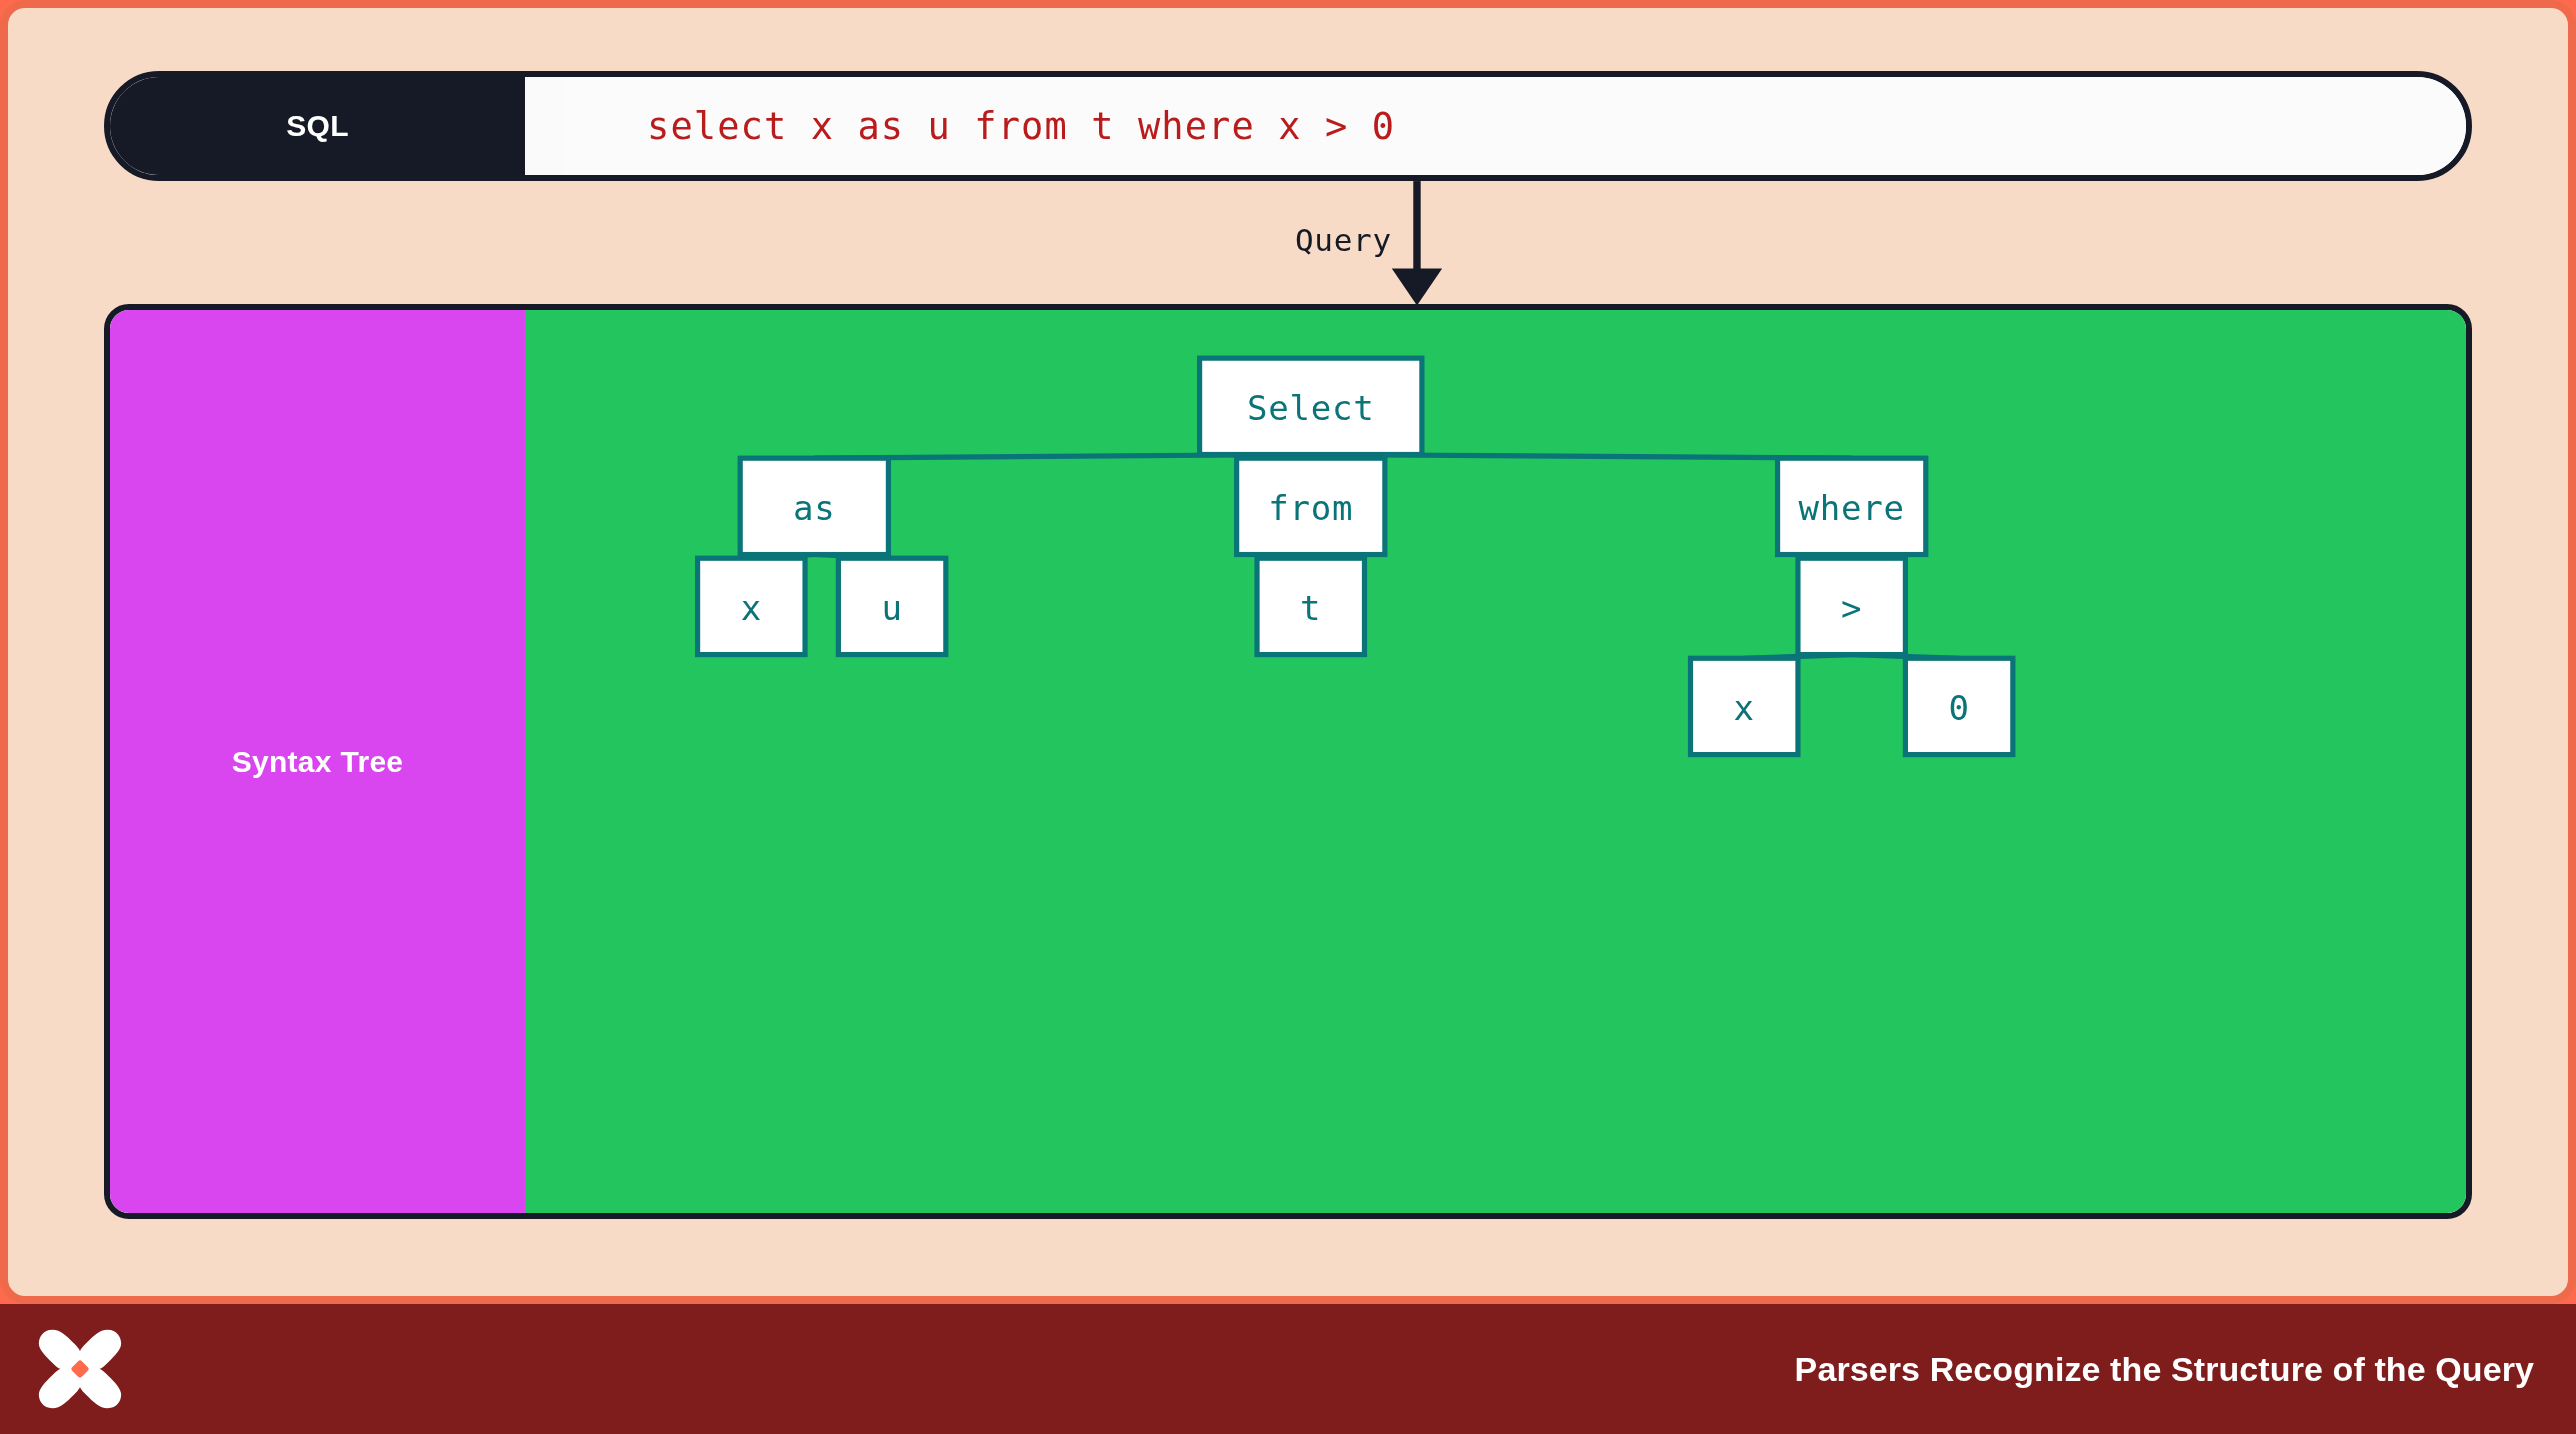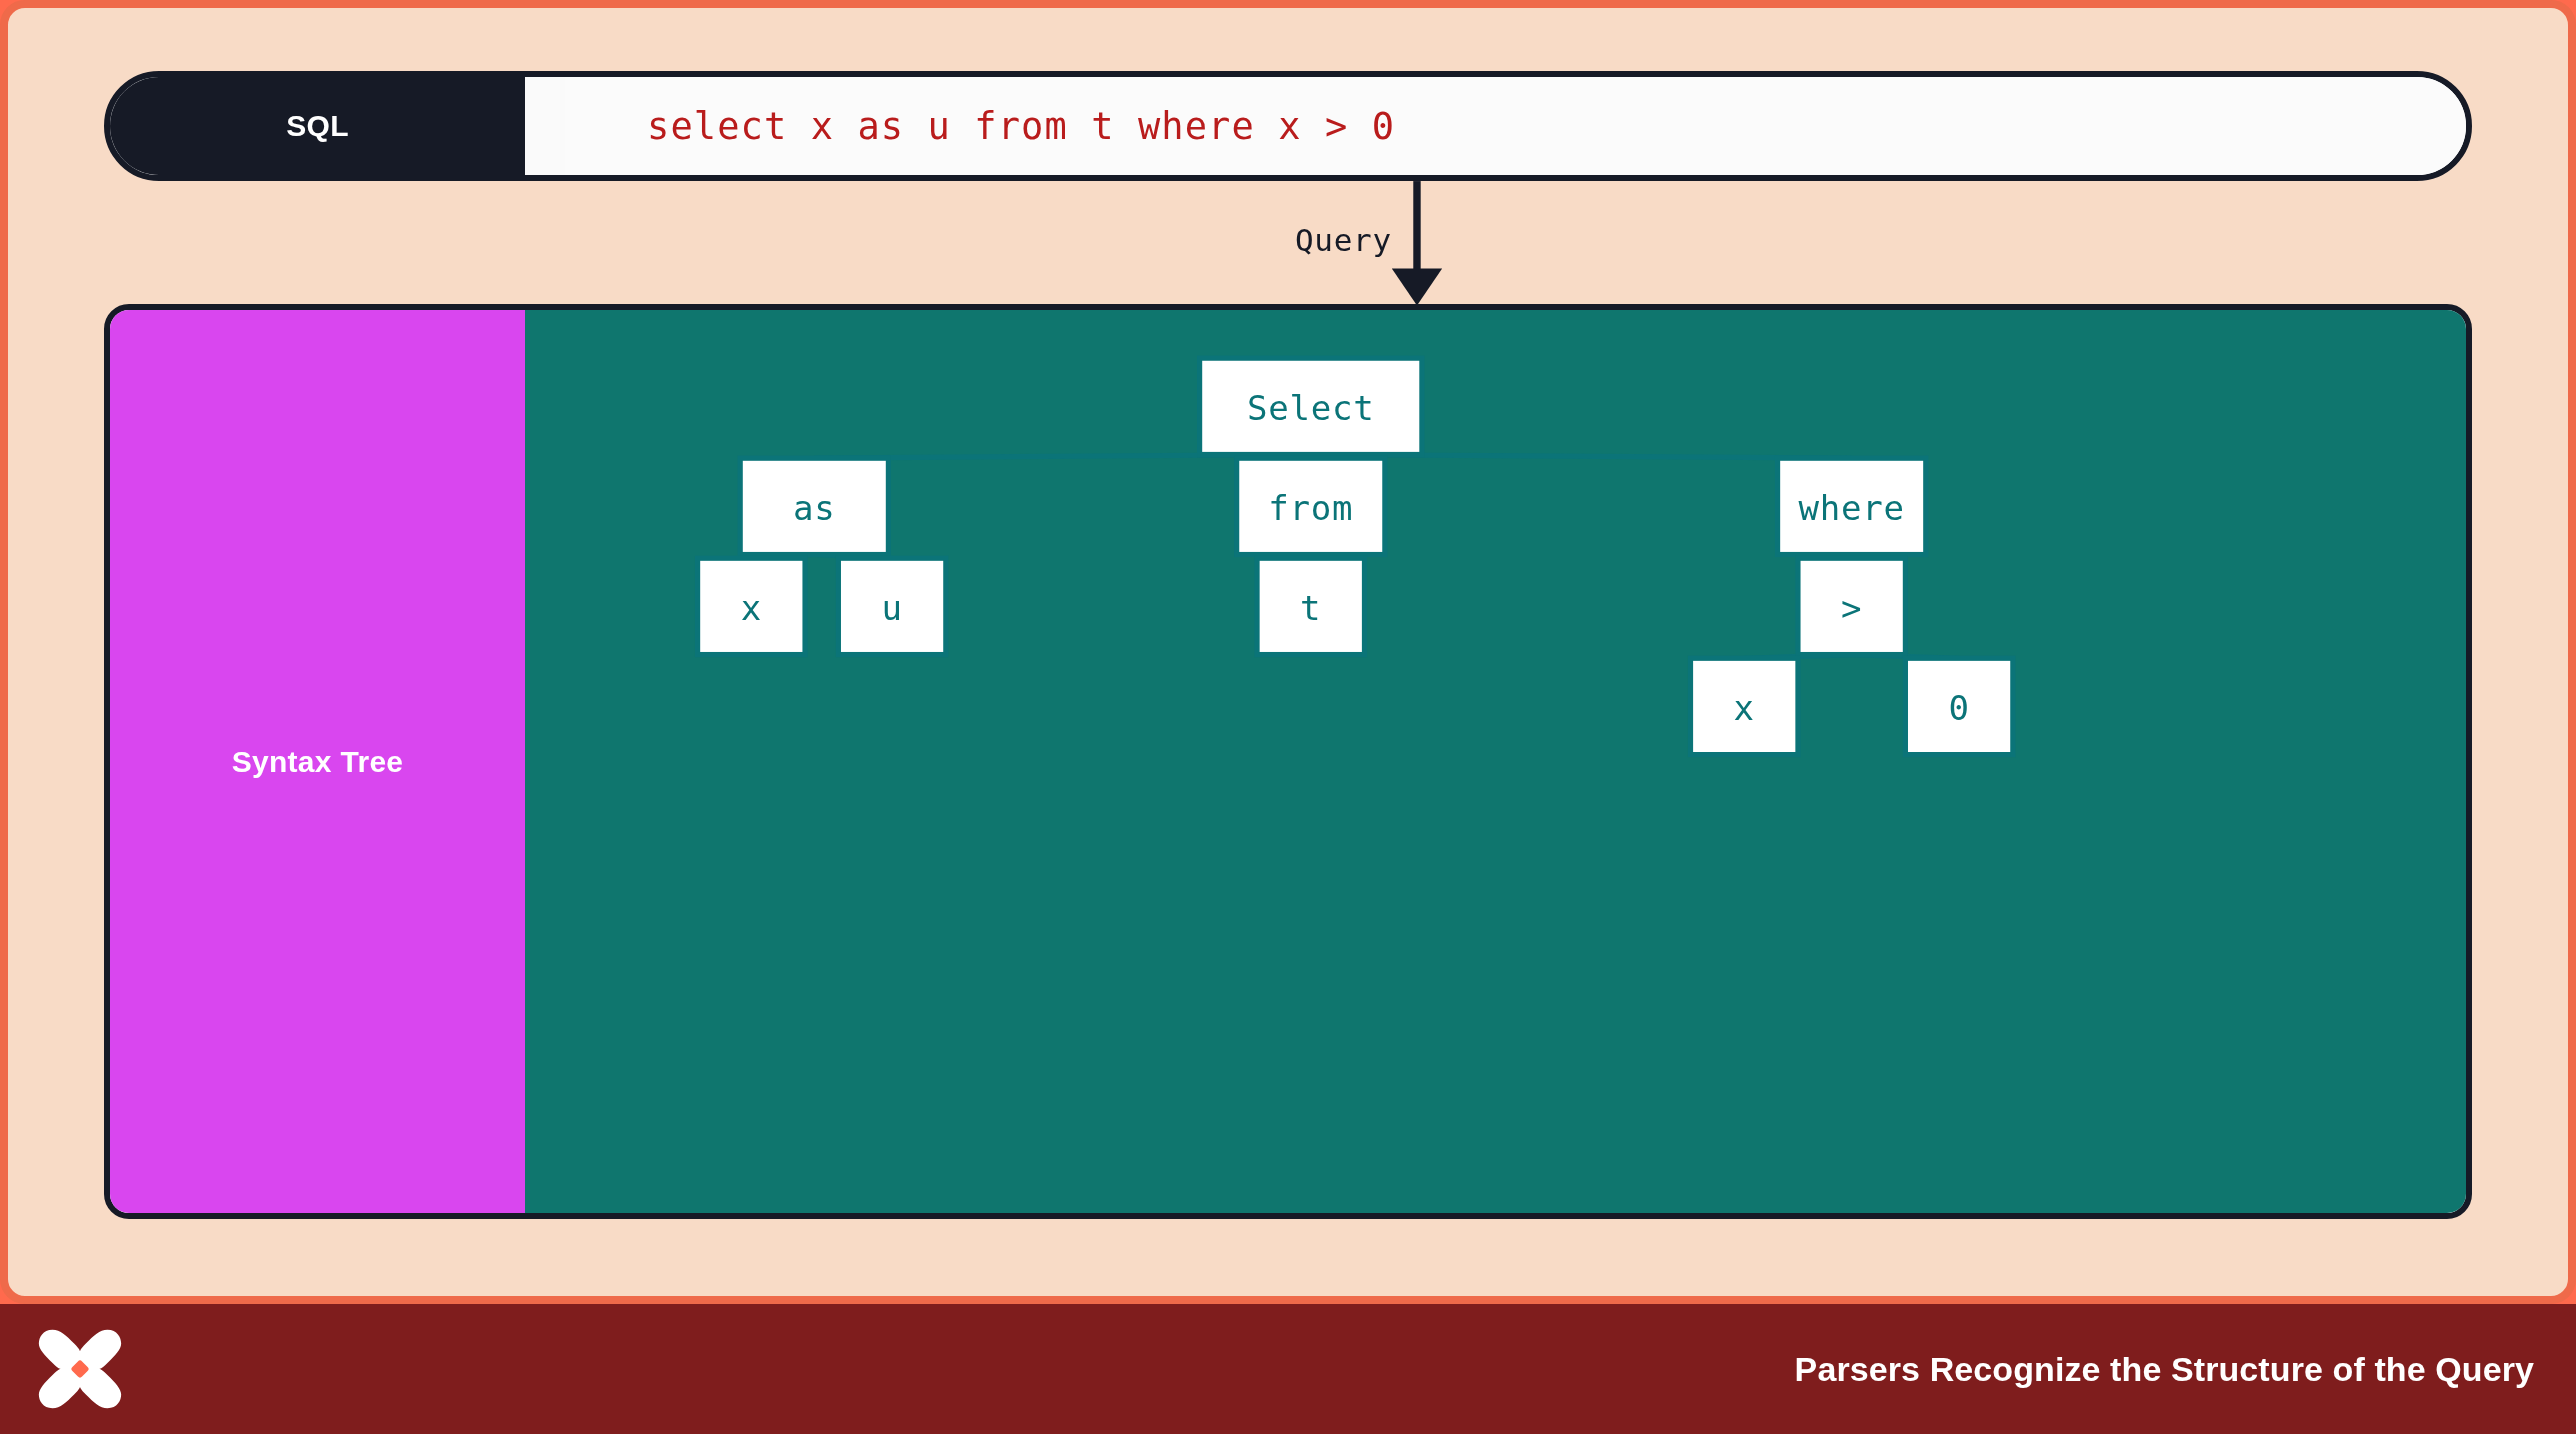--- a/index.html
+++ b/index.html
@@ -114,21 +114,21 @@
     display: flex;
     align-items: center;
     justify-content: center;
     font-size: 30px;
     font-weight: 700;
     letter-spacing: 0.3px;
   }
   .tree-canvas {
     flex: 1 1 auto;
     position: relative;
-    background: #0f766e;
+    background: #22c55e;
     padding-left: 24px;
   }
   .tree-canvas svg {
     position: absolute;
     left: 0;
     top: 0;
   }
 
   .tree-node-box { fill: #ffffff; stroke: #0b7478; stroke-width: 7; }
   .tree-edge { stroke: #0b7478; stroke-width: 7; fill: none; }

